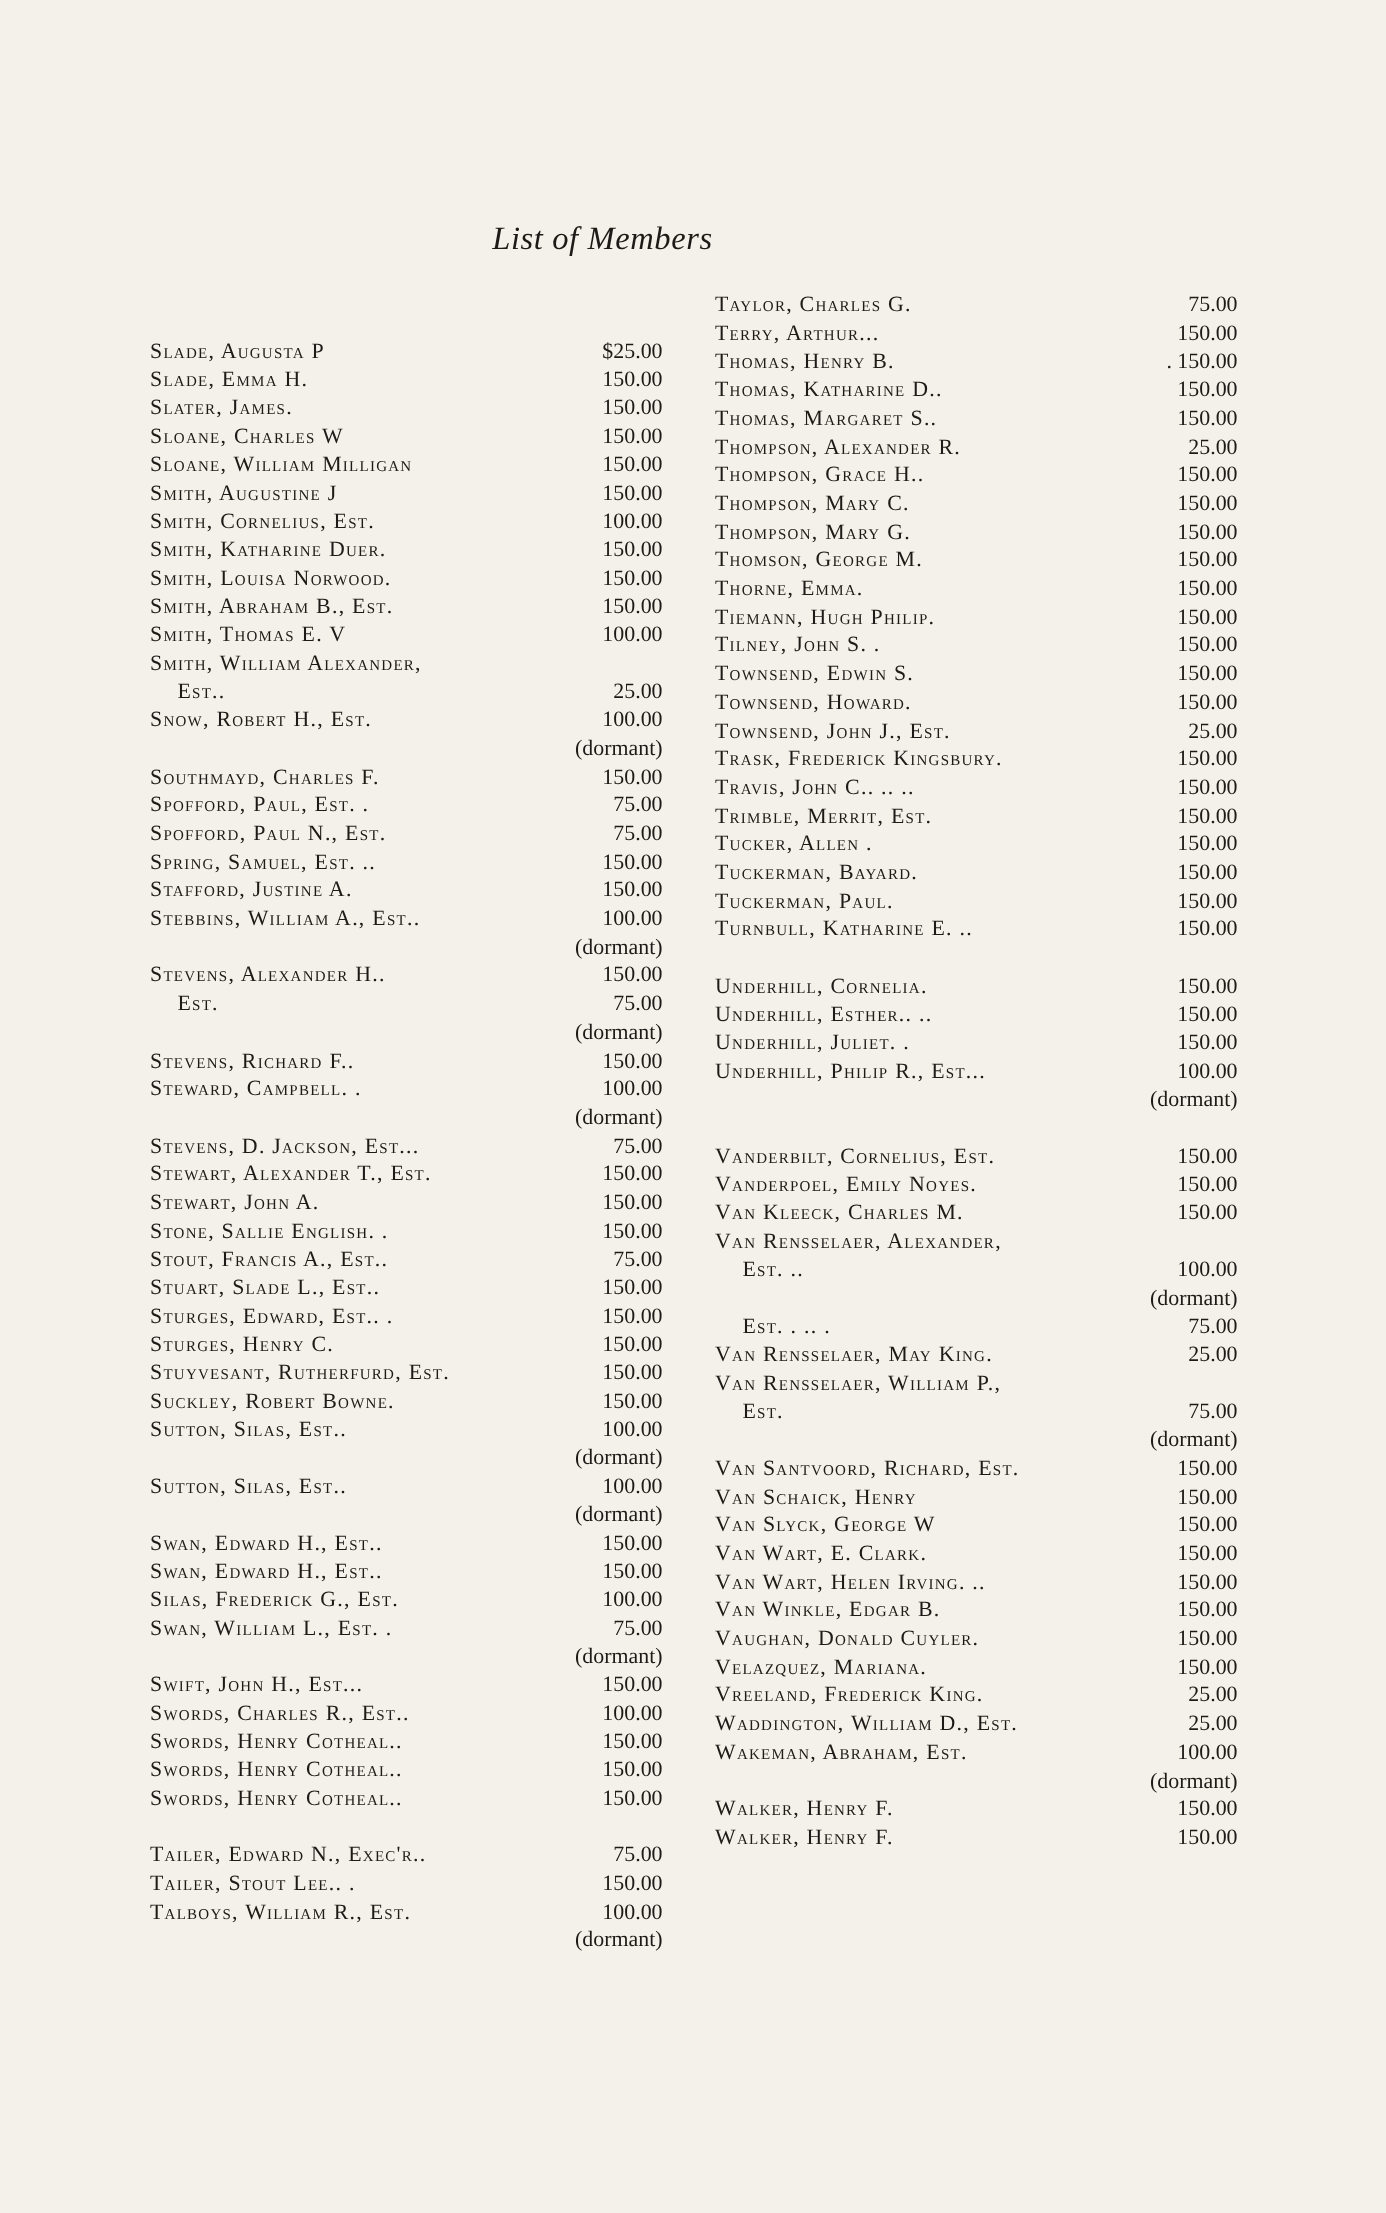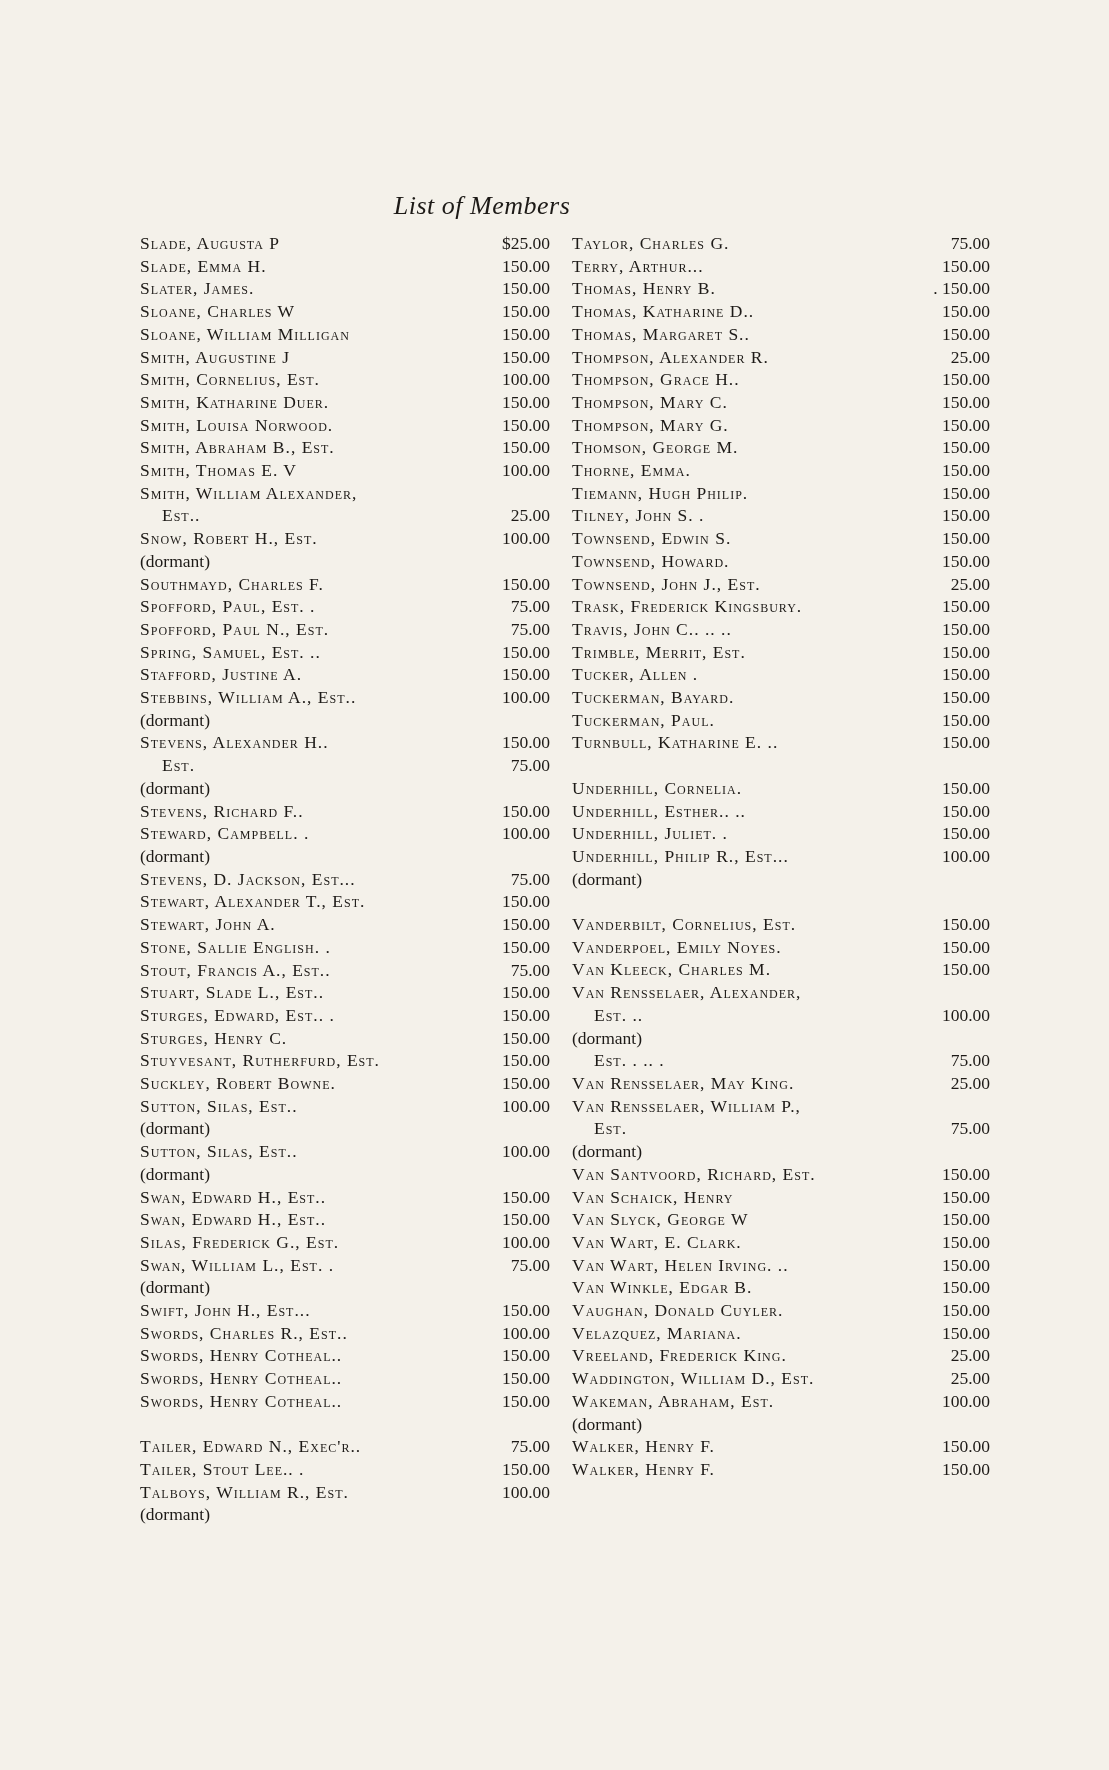--- a/index.html
+++ b/index.html
@@ -8,33 +8,32 @@
     background: #f4f1ea;
     font-family: "Liberation Serif", "DejaVu Serif", serif;
     color: #1d1a17;
     position: relative;
     overflow: hidden;
   }
   .title {
     position: absolute; top: 176px; left: 0; width: 964px;
     text-align: center; font-style: italic; font-size: 26px;
     letter-spacing: 0.5px;
-    margin-top: 15px;
   }
   .col {
     position: absolute; top: 232px;
   }
-  .col.left { left: 140px; width: 410px; }
+  .col.left { left: 120px; width: 410px; margin-top: 37px; }
   .col.right { left: 572px; width: 418px; }
   .entry { position: relative; line-height: 22.7px; font-size: 17.5px; }
   .row { display: flex; justify-content: space-between; white-space: nowrap; }
   .name { font-variant: small-caps; letter-spacing: 1px; }
   .cont { padding-left: 22px; }
   .amt { text-align: right; min-width: 70px; }
-  .dormant { }
+  .dormant { text-align: right; }
   .gap { height: 22.7px; }
 </style>
 </head>
 <body>
 
 <div class="title">List of Members</div>
 
 <div class="col left" id="col-left">
     <div class="entry">
       <div class="row">

